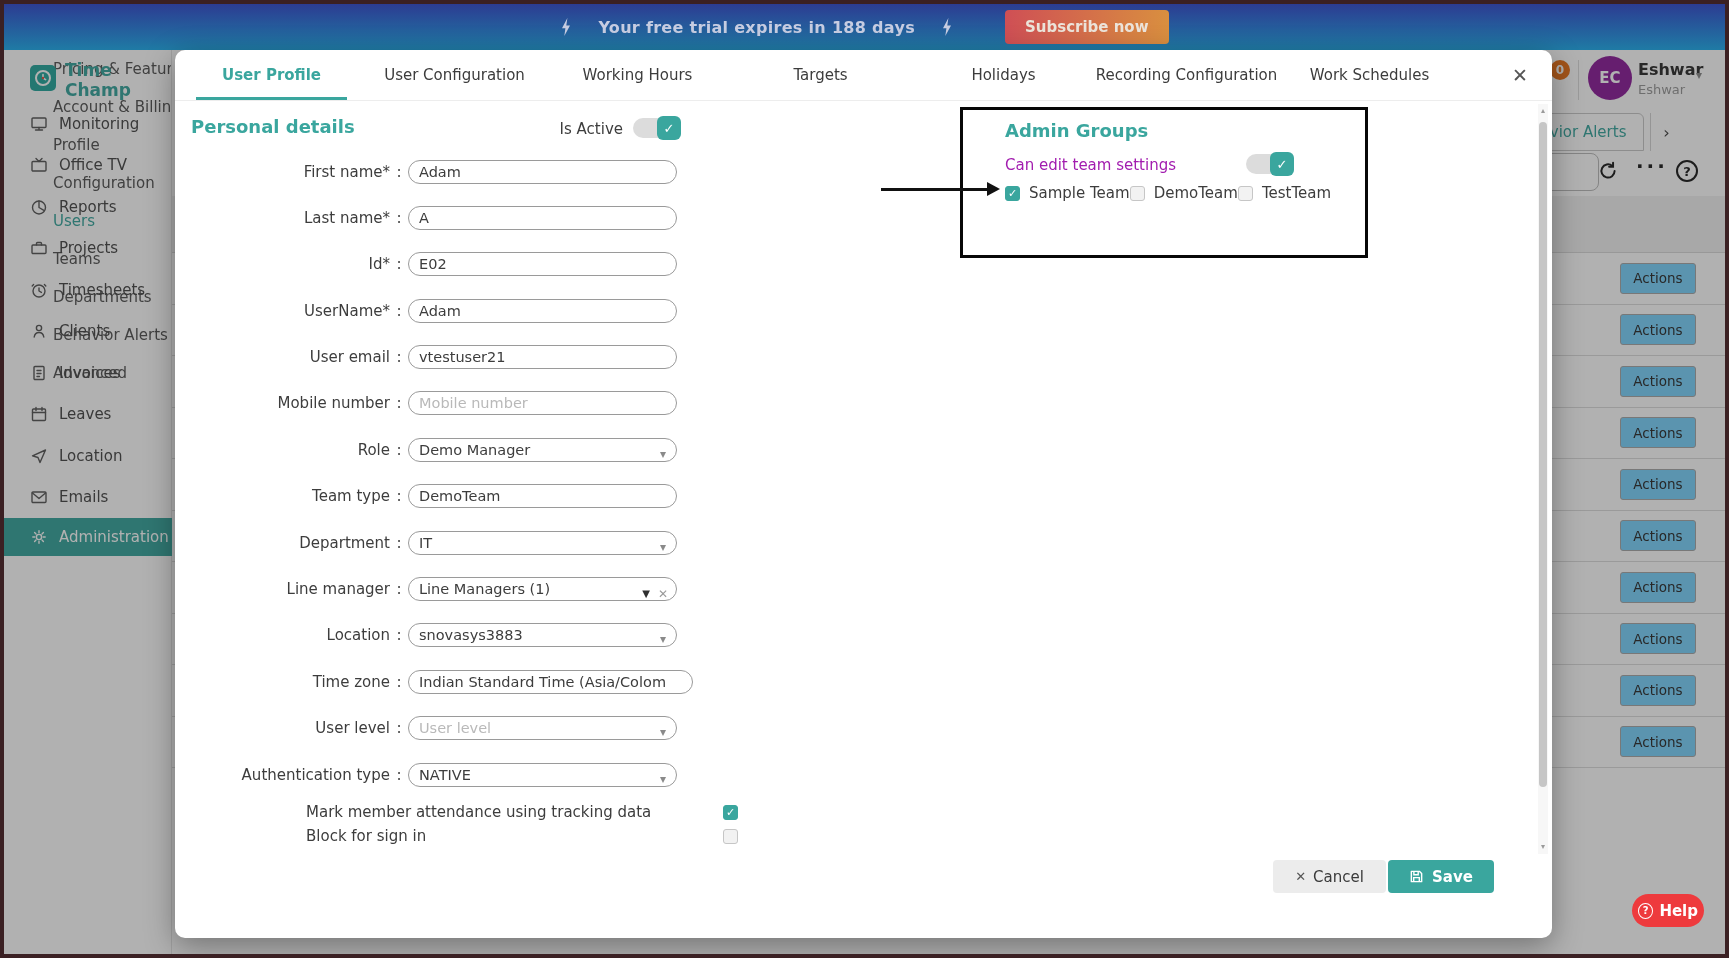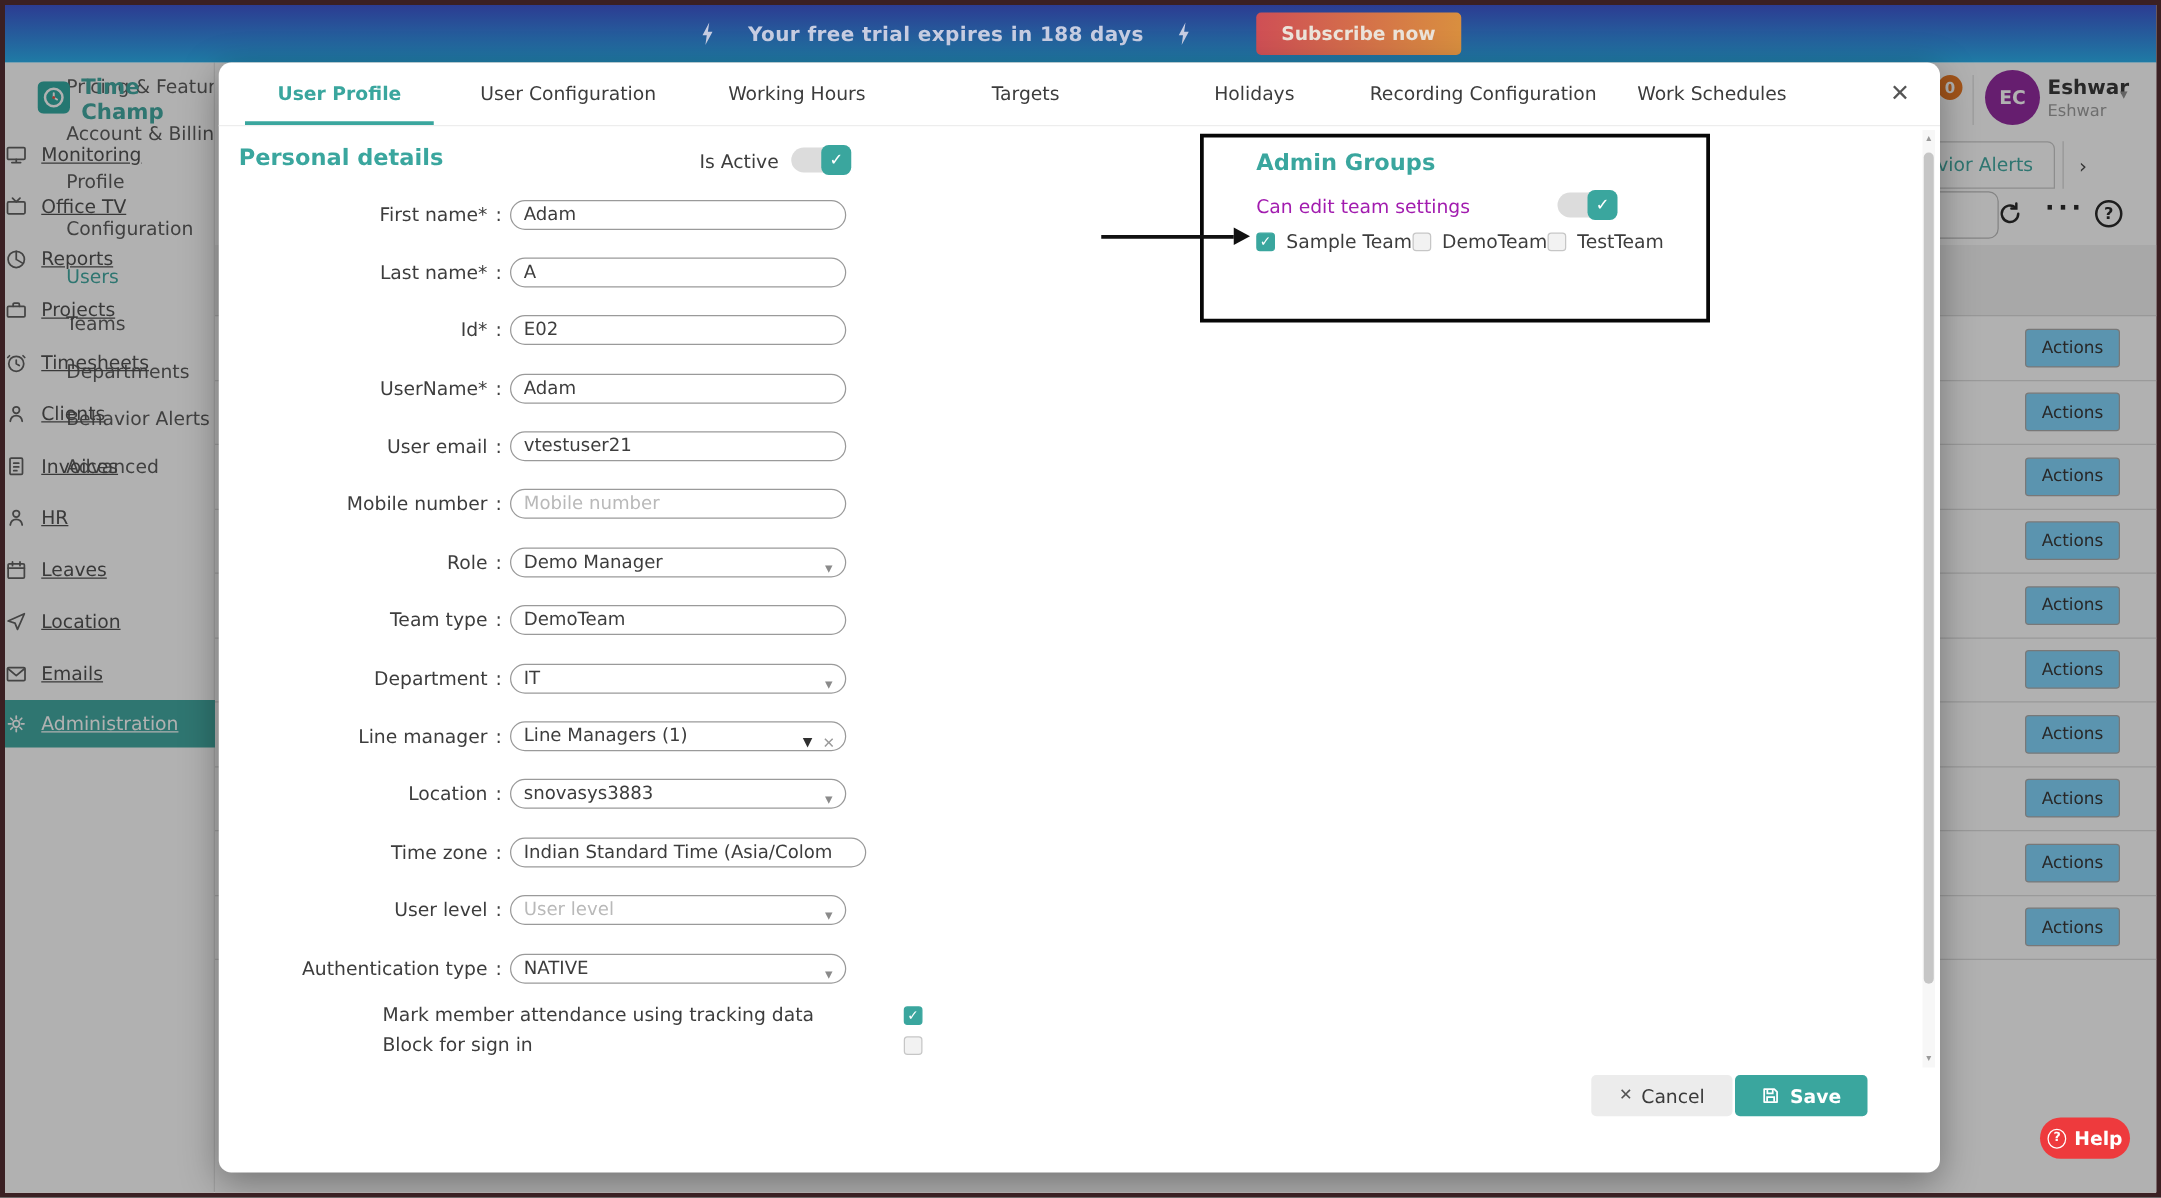--- a/index.html
+++ b/index.html
@@ -14,21 +14,21 @@
   .bolt svg{display:block;}
   .subscribe{margin-left:26px;border:none;cursor:pointer;border-radius:4px;padding:8px 20px;
              background:linear-gradient(90deg,var(--subscribe-from),var(--subscribe-to));
              color:#ece4da;font-size:15px;font-weight:600;font-family:inherit;}
   
   .app{position:absolute;left:0;top:46px;width:1721px;height:904px;background:#fff;}
   .sidebar{position:absolute;left:0;top:0;width:168px;height:904px;background:#fff;border-right:1px solid #e5e5e5;}
   .logo{position:absolute;left:26px;top:10px;display:flex;align-items:center;gap:9px;}
   .logo-text{color:var(--accent);font-size:17px;font-weight:600;}
   .nav{position:absolute;left:0;top:53px;width:168px;display:flex;flex-direction:column;}
-  .nav-item{height:41.5px;display:flex;align-items:center;gap:11px;color:#4a4a4a;font-size:15px;cursor:pointer;white-space:nowrap;text-decoration:underline;}
+  .nav-item{height:41.5px;display:flex;align-items:center;gap:11px;padding-left:26px;color:#4a4a4a;font-size:15px;cursor:pointer;white-space:nowrap;}
   .nav-item .icon-slot{width:18px;height:18px;color:#5a5a5a;flex:0 0 18px;}
   .icon-slot svg{display:block;stroke:currentColor;fill:none;stroke-width:1.4;stroke-linecap:round;stroke-linejoin:round;}
   .nav-item.active{height:38px;background:var(--accent);color:#fff;}
   .nav-item.active .icon-slot{color:#fff;}
   .subnav{display:flex;flex-direction:column;}
   .subnav-item{height:38px;display:flex;align-items:center;padding-left:49px;font-size:15px;color:#555;cursor:pointer;white-space:nowrap;overflow:hidden;}
   .subnav-item.active{color:var(--accent);}
   .main{position:absolute;left:168px;top:0;right:0;bottom:0;background:#fff;}
   .badge{position:absolute;left:1376px;top:8px;width:24px;height:24px;border-radius:50%;background:var(--badge);
          border:2px solid #fff;color:#fff;font-size:12px;font-weight:700;display:flex;align-items:center;justify-content:center;}
@@ -212,29 +212,20 @@
               <svg width="18" height="18" viewBox="0 0 18 18">
                 <rect x="4" y="2.5" width="10" height="13" rx="1"></rect>
                 <path d="M7 6.5h4M7 9.5h4M7 12.5h2.5"></path>
               </svg>
             </span>
           <span class="nav-label">Invoices</span>
         </div>
           <div class="nav-item">
           <span class="icon-slot">
               <svg width="18" height="18" viewBox="0 0 18 18">
-                <circle cx="9" cy="6" r="2.6"></circle>
-                <path d="M4.2 15c.5-3 2.4-4.5 4.8-4.5s4.3 1.5 4.8 4.5"></path>
-              </svg>
-            </span>
-          <span class="nav-label">HR</span>
-        </div>
-          <div class="nav-item">
-          <span class="icon-slot">
-              <svg width="18" height="18" viewBox="0 0 18 18">
                 <rect x="2.5" y="4" width="13" height="11.5" rx="1"></rect>
                 <path d="M2.5 7.5h13M6 2.5v3M12 2.5v3"></path>
               </svg>
             </span>
           <span class="nav-label">Leaves</span>
         </div>
           <div class="nav-item">
           <span class="icon-slot">
               <svg width="18" height="18" viewBox="0 0 18 18">
                 <path d="M2.5 8.8L15.5 3 10 15.5l-2-5z"></path>

